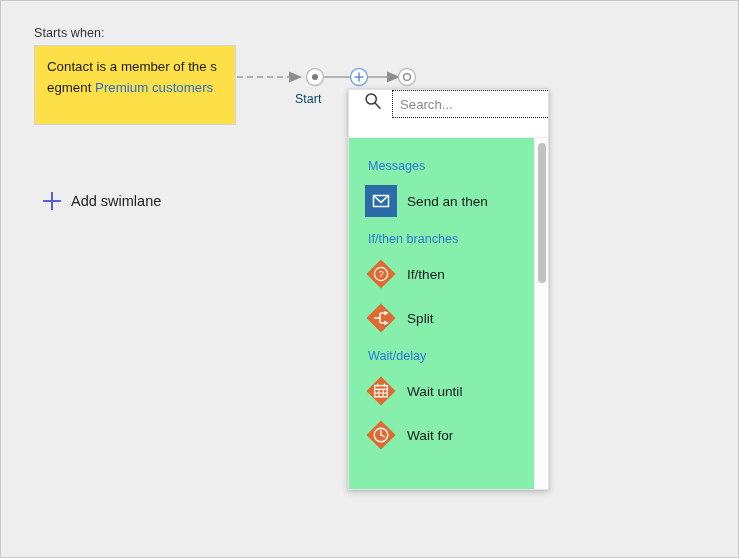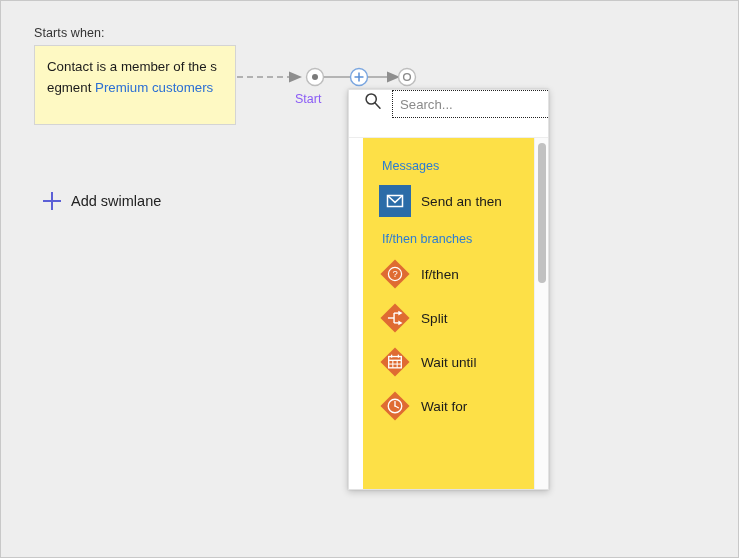--- a/index.html
+++ b/index.html
@@ -39,21 +39,21 @@
     letter-spacing: 0.1px;
   }
 
   
   .trigger-card {
     position: absolute;
     left: 33px;
     top: 44px;
     width: 202px;
     height: 80px;
-    background: #fef9c3;
+    background: #fde047;
     border: 1px solid #d4d4d4;
     box-sizing: border-box;
     padding: 10px 12px 0 12px;
   }
   .trigger-text {
     font-size: 13.3px;
     line-height: 21px;
     color: #1b1b1b;
     word-break: break-all;
   }
@@ -103,21 +103,21 @@
     left: 236px;
     top: 64px;
     width: 190px;
     height: 24px;
   }
   .start-label {
     position: absolute;
     left: 294px;
     top: 91px;
     font-size: 12.5px;
-    color: #8b5cf6;
+    color: #0c4a6e;
   }
 
   
   .flyout {
     position: absolute;
     left: 347px;
     top: 88px;
     width: 201px;
     height: 401px;
     background: #ffffff;
@@ -160,22 +160,21 @@
   }
   .search-input::placeholder {
     color: #8a8a8a;
     opacity: 1;
   }
 
   .panel-body {
     position: relative;
     height: 352px;
     overflow: hidden;
-    background: #fde047;
-    margin-left: 14px;
+    background: #86efac;
   }
   .panel-scroll {
     position: absolute;
     inset: 0;
     padding: 12px 0 0 0;
     box-sizing: border-box;
   }
 
   .section-title {
     font-size: 12.6px;
@@ -322,20 +321,21 @@
                 <line x1="16" y1="11.8" x2="16" y2="22.2" stroke="#ffffff" stroke-width="1.5"></line>
                 <line x1="16" y1="11.8" x2="21" y2="11.8" stroke="#ffffff" stroke-width="1.5"></line>
                 <line x1="16" y1="22.2" x2="21" y2="22.2" stroke="#ffffff" stroke-width="1.5"></line>
                 <polygon points="20.5,9.3 25,11.8 20.5,14.3" fill="#ffffff"></polygon>
                 <polygon points="20.5,19.7 25,22.2 20.5,24.7" fill="#ffffff"></polygon>
               </svg>
             </span>
             <span class="action-label">Split</span>
           </div>
 
+          <div class="section-title">Wait/delay</div>
 
           <div class="action-item">
             <span class="action-icon">
               <svg width="34" height="34" viewBox="0 0 34 34">
                 <polygon points="17,1.5 32.5,17 17,32.5 1.5,17" fill="#df6b32"></polygon>
                 <rect x="10.3" y="11.2" width="13.4" height="12" fill="none" stroke="#ffffff" stroke-width="1.4"></rect>
                 <line x1="10.3" y1="15.2" x2="23.7" y2="15.2" stroke="#ffffff" stroke-width="1.4"></line>
                 <line x1="14.7" y1="15.2" x2="14.7" y2="23.2" stroke="#ffffff" stroke-width="1.1"></line>
                 <line x1="19.3" y1="15.2" x2="19.3" y2="23.2" stroke="#ffffff" stroke-width="1.1"></line>
                 <line x1="10.3" y1="19.2" x2="23.7" y2="19.2" stroke="#ffffff" stroke-width="1.1"></line>

